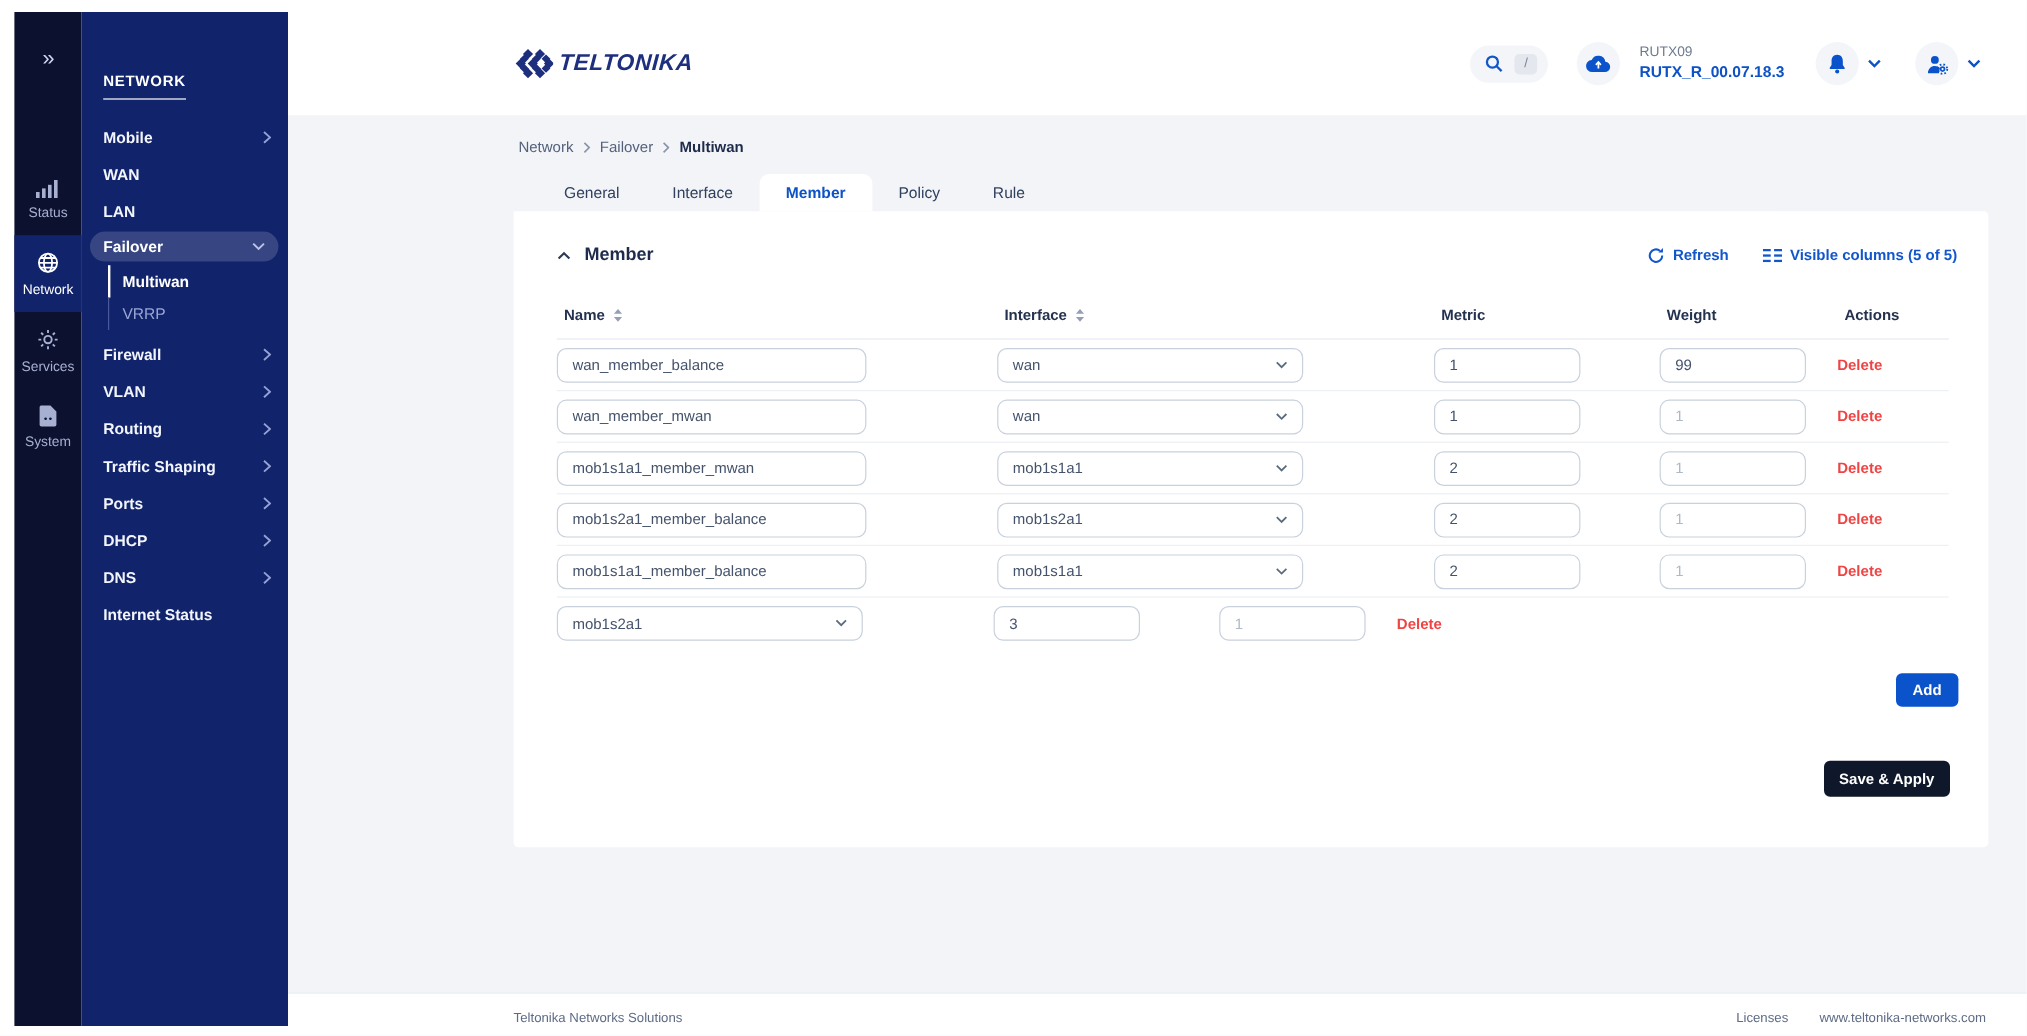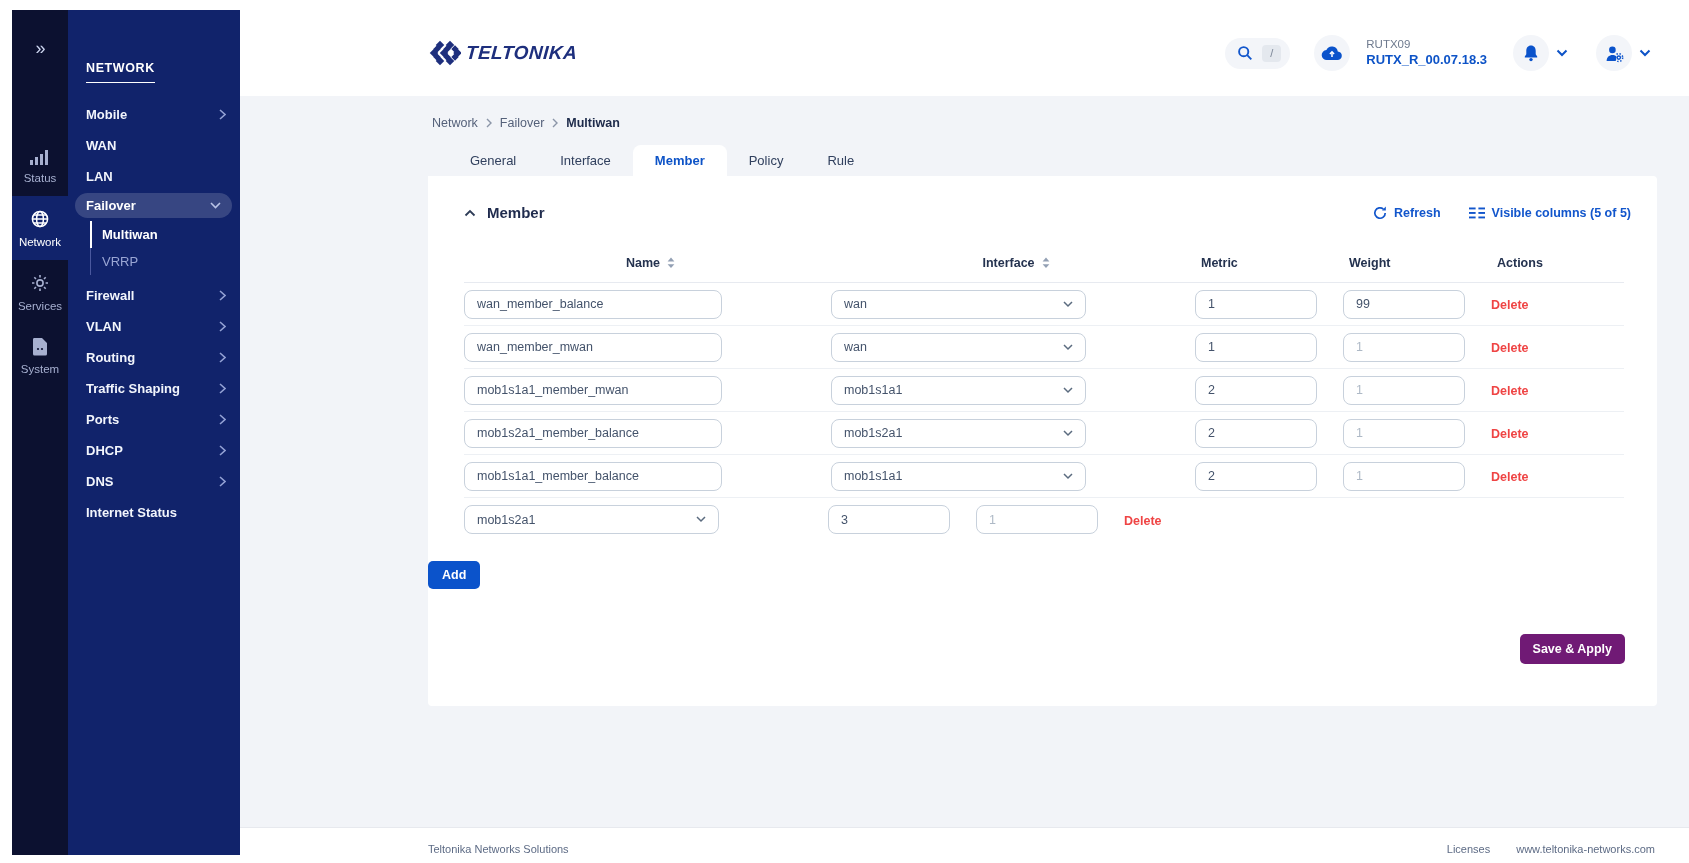--- a/index.html
+++ b/index.html
@@ -55,38 +55,38 @@
   .card-title { display:flex; align-items:center; gap:11px; font-size:15px; font-weight:bold; color:#1f2b4d; }
   .caret-btn { display:flex; cursor:pointer; color:#2e3c57; }
   .card-actions { margin-left:auto; display:flex; align-items:flex-start; gap:28px; font-size:12.5px; font-weight:bold; color:#1256cc; }
   .link-btn { display:flex; align-items:center; gap:7px; cursor:pointer; }
 
   .tbl { margin:22px 33px 0 36px; }
   .cols { display:flex; align-items:center; }
   .col-name { width:367px; flex-shrink:0; }
   .col-if { width:364px; flex-shrink:0; }
   .col-metric { width:148px; flex-shrink:0; }
-  .col-weight { width:148px; flex-shrink:0; }
+  .col-weight { width:148px; flex-shrink:0;margin-left:40px; }
   .col-actions { flex:1; }
   .tbl-head { height:40px; font-size:12.5px; font-weight:bold; color:#24324f; border-bottom:1px solid #e7eaf0; }
   .tbl-head .hcell { display:flex; align-items:center; gap:7px; padding-left:6px; }
-  .tbl-head .sortable { cursor:pointer;justify-content:center; }
+  .tbl-head .sortable { cursor:pointer; }
   .tbl-row { height:43px; border-bottom:1px solid #edf0f4; }
   .tbl-row:last-of-type { border-bottom:none; }
   .inp { height:29px; border:1px solid #c8d1dc; border-radius:8px; background:#fff; font-size:12.5px; color:#44536b; padding:0 12px; width:258px; outline:none; font-family:inherit; }
   .inp::placeholder { color:#aeb9c6; }
   .inp.small { width:122px; }
   .sel { width:255px; height:29px; border:1px solid #c8d1dc; border-radius:8px; background:#fff; display:flex; align-items:center; justify-content:space-between; padding:0 12px; font-size:12.5px; color:#44536b; cursor:pointer; }
   .sel .chev { display:flex; color:#5b6b7f; }
   .delete-link { color:#ef4444; font-weight:bold; font-size:12.5px; cursor:pointer; }
 
-  .add-row { display:flex; padding:20px 25px 0 0; }
+  .add-row { display:flex; justify-content:flex-end; padding:20px 25px 0 0; }
   .save-row { display:flex; justify-content:flex-end; padding:45px 32px 0 0; }
   .btn { background:#0b53cb; color:#fff; border:none; border-radius:5px; font-weight:bold; font-size:12.5px; padding:7px 14px; cursor:pointer; font-family:inherit; }
-  .btn.save { background:#701a75; padding:8px 13px; }
+  .btn.save { background:#0f172a; padding:8px 13px; }
 
   .footer { height:28px; background:#fff; border-top:1px solid #e7e9ee; display:flex; align-items:flex-end; font-size:11px; color:#5d6b85; padding:0 34px 0 188px; flex-shrink:0; }
   .footer-right { margin-left:auto; display:flex; gap:26px; }
   .footer-link { cursor:pointer; }
   svg { display:block; }
 </style>
 </head>
 <body>
 
 <div class="app">

